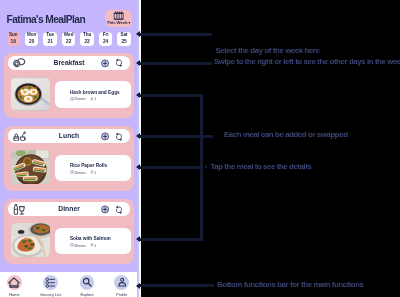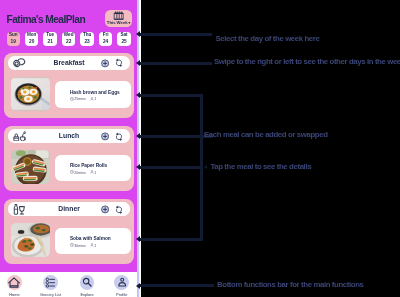--- a/index.html
+++ b/index.html
@@ -1,20 +1,20 @@
 <!DOCTYPE html>
 <html><head>
 <meta charset="utf-8">
 <style>
   html,body{margin:0;padding:0;}
   body{width:400px;height:297px;background:#000;font-family:"Liberation Sans",sans-serif;overflow:hidden;}
   #stage{position:relative;width:400px;height:297px;background:#000;}
 
   
-  #phone{position:absolute;left:0;top:0;width:137px;height:297px;background:#d946ef;overflow:hidden;}
+  #phone{position:absolute;left:0;top:0;width:137px;height:297px;background:#c4b5fd;overflow:hidden;}
   #phone-edge{position:absolute;left:137px;top:0;width:4px;height:297px;
     background:linear-gradient(to right,#c3c8ef 0%,#b6bbf4 30%,#e9eafc 55%,#ffffff 75%,#ffffff 100%);}
 
   
   #app-header{position:absolute;left:7px;top:9px;width:125px;height:20px;}
   #app-title{position:absolute;left:-0.5px;top:5px;font-size:10.2px;font-weight:bold;color:#222b4d;letter-spacing:-0.55px;white-space:nowrap;}
   #week-btn{position:absolute;left:98px;top:1px;width:27px;height:17px;background:#f3bcc1;border-radius:5.5px;}
   #week-btn .cal{position:absolute;left:7.6px;top:0.6px;display:block;line-height:0;font-size:0;}
   #week-btn-label{position:absolute;left:0;right:0;top:10.2px;text-align:center;font-size:4.3px;font-weight:bold;color:#242c4f;white-space:nowrap;letter-spacing:-0.05px;}
   #week-btn-label .cd{font-size:3.6px;margin-left:0.8px;}
@@ -365,37 +365,37 @@
           </span>
           <span class="nav-label">Profile</span>
         </div>
       </div>
   </div>
   <div id="phone-edge"></div>
   <div id="annots">
 
     <div class="arrow" style="left:135.6px;top:31.1px;"></div>
     <div class="conn" style="left:140.4px;top:32.8px;width:72px;height:3px;"></div>
-    <div class="note" style="left:215.5px;top:34px;">Select the day of the week here</div>
+    <div class="note" style="left:215.5px;top:46px;">Select the day of the week here</div>
 
     <div class="arrow" style="left:135.6px;top:59.8px;"></div>
     <div class="conn" style="left:140.4px;top:61.5px;width:72px;height:3px;"></div>
     <div class="note" style="left:214px;top:57.3px;">Swipe to the right or left to see the other days in the week</div>
 
     <div class="arrow" style="left:135.6px;top:92.1px;"></div>
     <div class="conn" style="left:140.4px;top:93.8px;width:63.1px;height:3px;"></div>
     <div class="arrow" style="left:135.6px;top:164.3px;"></div>
     <div class="conn" style="left:140.4px;top:166px;width:63.1px;height:3px;"></div>
     <div class="arrow" style="left:135.6px;top:236.3px;"></div>
     <div class="conn" style="left:140.4px;top:238px;width:63.1px;height:3px;"></div>
     <div class="conn" style="left:200.2px;top:93.8px;width:3.3px;height:147.2px;"></div>
 
     <div class="arrow" style="left:135.6px;top:132.8px;"></div>
     <div class="conn" style="left:140.4px;top:134.5px;width:72.4px;height:3px;"></div>
-    <div class="note" style="left:204px;top:130.3px;">Each meal can be added or swapped</div>
+    <div class="note" style="left:224px;top:130.3px;">Each meal can be added or swapped</div>
 
     <div class="arrow small" style="left:203.6px;top:164.9px;"></div>
     <div class="note" style="left:210.4px;top:162.4px;">Tap the meal to see the details</div>
 
     <div class="arrow" style="left:135.6px;top:282.5px;"></div>
     <div class="conn" style="left:140.4px;top:284.2px;width:74px;height:3px;"></div>
     <div class="note" style="left:217px;top:279.8px;">Bottom functions bar for the main functions</div>
   </div>
 
 </div>

